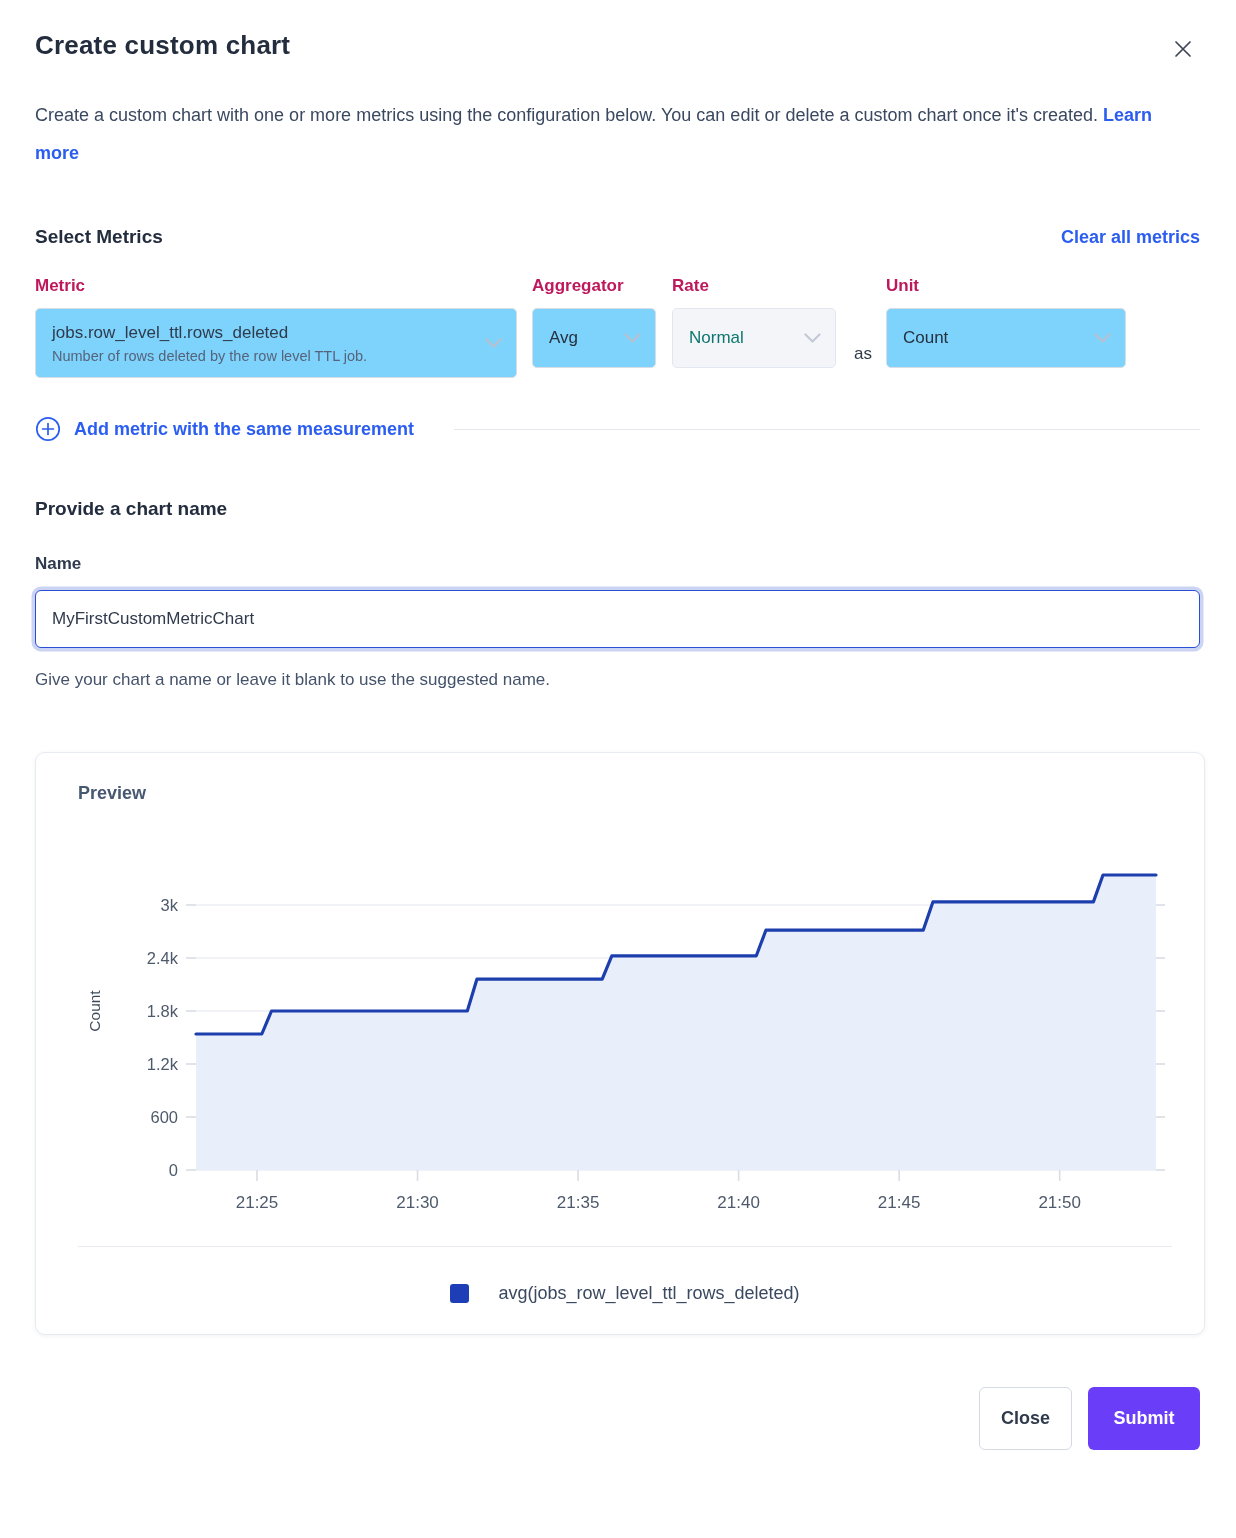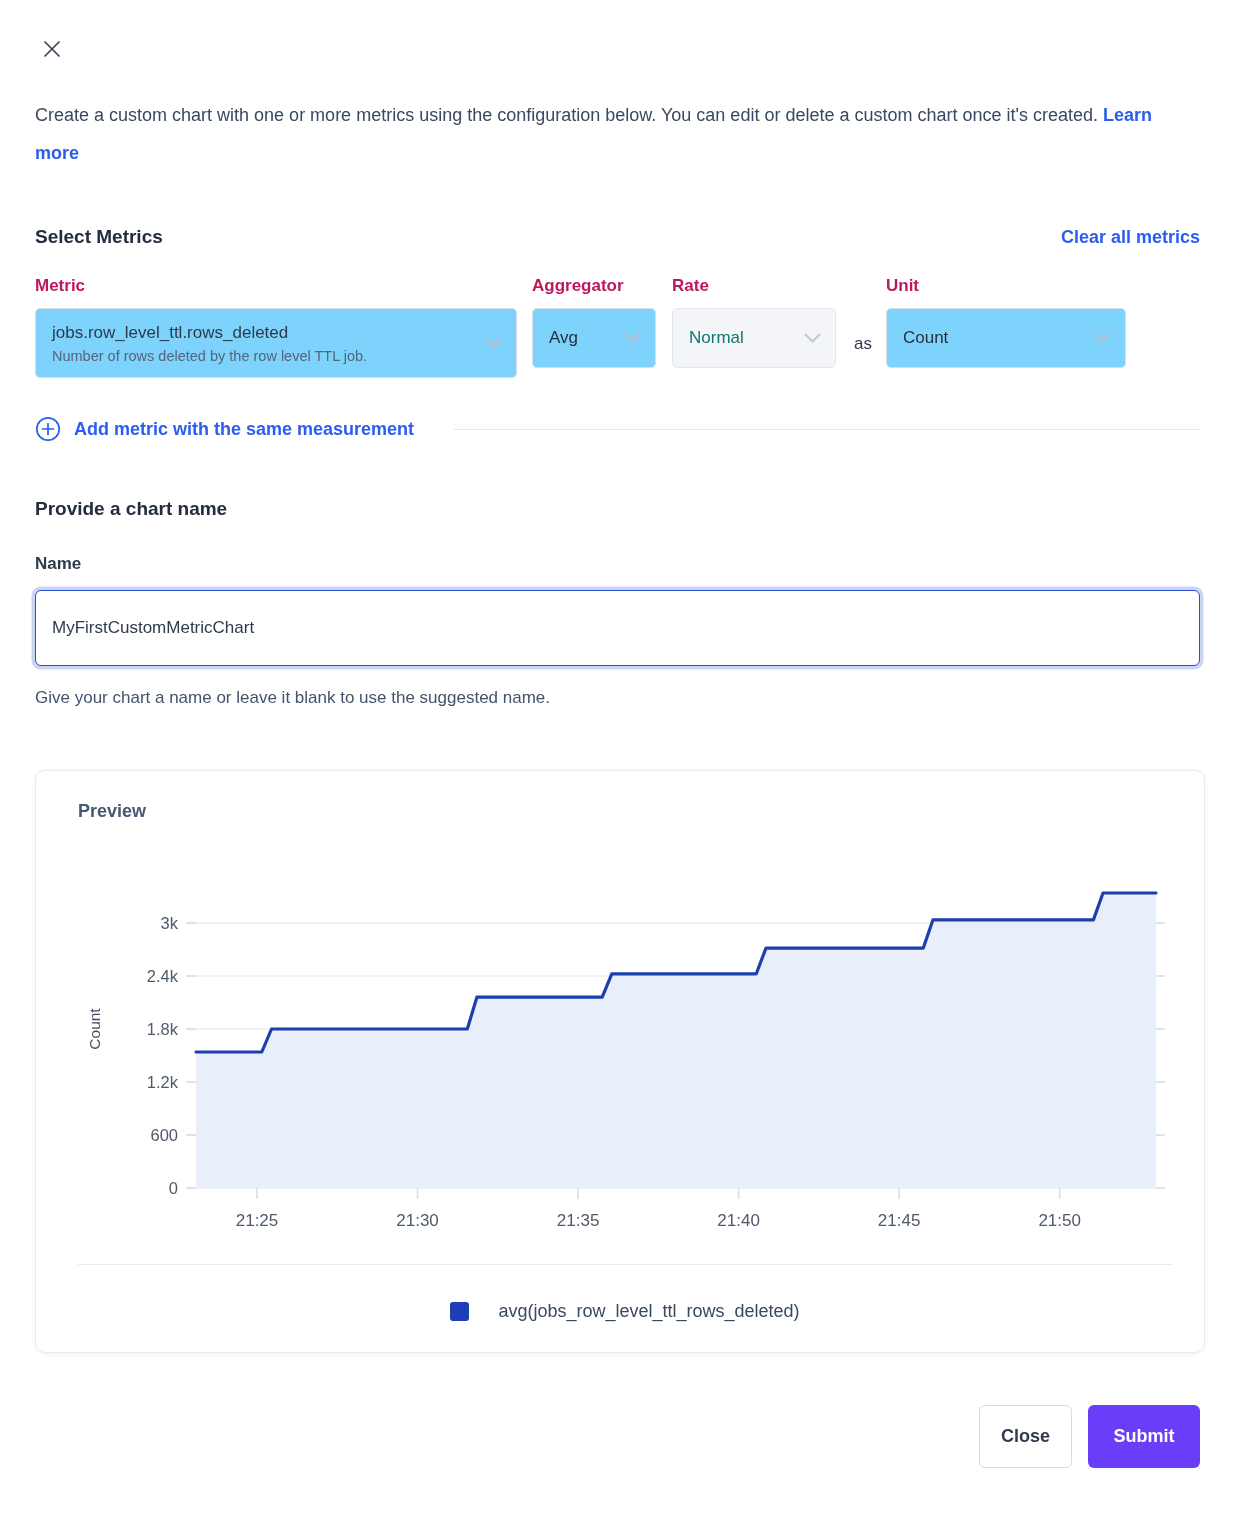--- a/index.html
+++ b/index.html
@@ -32,32 +32,32 @@
     padding:0 14px 0 16px; height:60px; cursor:pointer;
   }
   .selectbox .chev { line-height:0; margin-left:14px; }
   .metric-box { width:482px; height:70px; }
   .metric-texts { display:flex; flex-direction:column; justify-content:center; min-width:0; }
   .metric-value { font-size:17px; color:#2f3a4c; }
   .metric-desc { font-size:14.5px; color:#56637b; margin-top:5px; }
   .agg-box { width:124px; font-size:17px; color:#27303f; }
   .rate-box { width:164px; font-size:17px; background:#f3f5f9; border-color:#e2e6ee; color:#0f766e; cursor:default; }
   .unit-box { width:240px; font-size:17px; color:#27303f; }
-  .as-text { align-self:flex-end; margin:0 14px 24px 18px; font-size:17px; color:#2f3a4c; }
+  .as-text { align-self:flex-end; margin:0 14px 14px 18px; font-size:17px; color:#2f3a4c; }
   .gap16 { width:16px; } .gap15 { width:15px; }
 
   .add-row { margin-top:38px; display:flex; align-items:center; }
   .add-link { display:flex; align-items:center; gap:13px; font-size:18px; cursor:pointer; }
   .add-divider { flex:1; height:1px; background:#e4e7ec; margin-left:40px; }
 
   
   .name-head { margin-top:56px; }
   .name-label { margin-top:34px; font-size:17px; font-weight:700; color:#2f3a4c; }
   .name-input {
-    margin-top:16px; width:1165px; height:76px;
+    margin-top:16px; width:1165px; height:58px;
     border:1.5px solid #2a4fd4; border-radius:6px;
     box-shadow:0 0 0 3.5px #ccd4f4;
     font-family:"Liberation Sans", sans-serif;
     font-size:17px; color:#2f3a4c; padding:0 16px; outline:none;
   }
   .name-helper { margin-top:22px; font-size:17px; color:#44536b; }
 
   
   .card {
     margin-top:62px; width:1170px;
@@ -78,20 +78,21 @@
   .btn-close { background:#fff; border:1px solid #d5dae2; color:#2f3a4c; width:93px; }
   .btn-submit { background:#6a3df8; border:none; color:#fff; width:112px; }
 </style>
 </head>
 <body>
 
 
 
 
 <div class="hdr">
+  <h1>Create custom chart</h1>
   <button class="close-btn">
     <span>
       <svg width="22" height="22" viewBox="0 0 22 22">
           <path d="M4 4 L18 18 M18 4 L4 18" stroke="#3c4656" stroke-width="1.7" stroke-linecap="round"></path>
         </svg>
     </span>
   </button>
 </div>
 
 <p class="desc"><span>Create a custom chart with one or more metrics using the configuration below. You can edit or delete a custom chart once it's created.</span>

